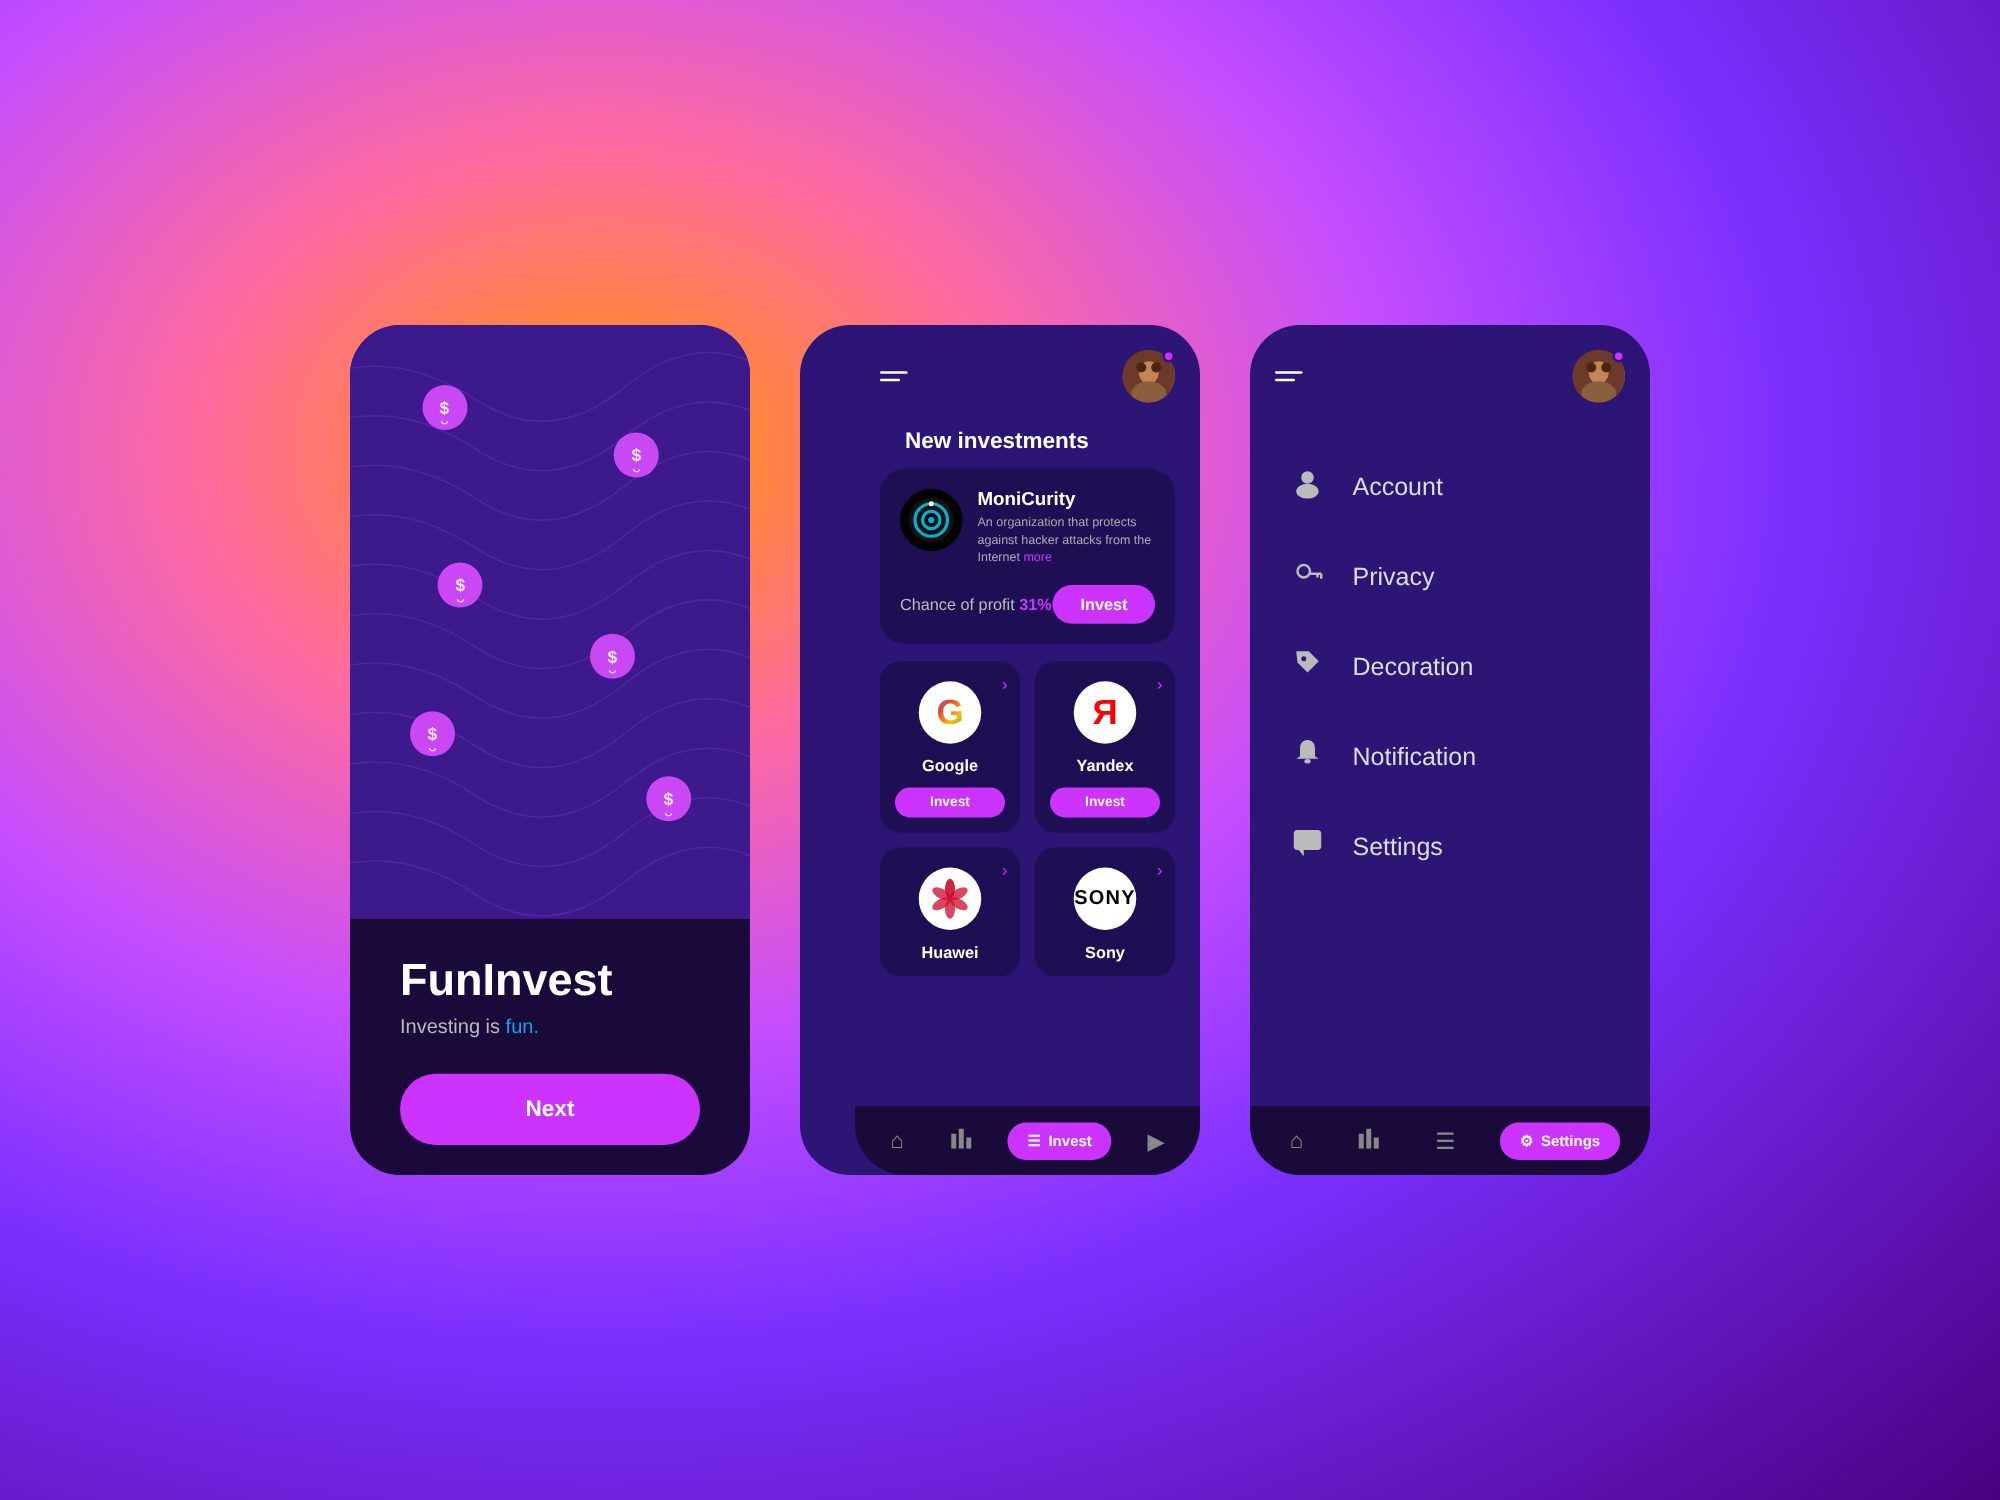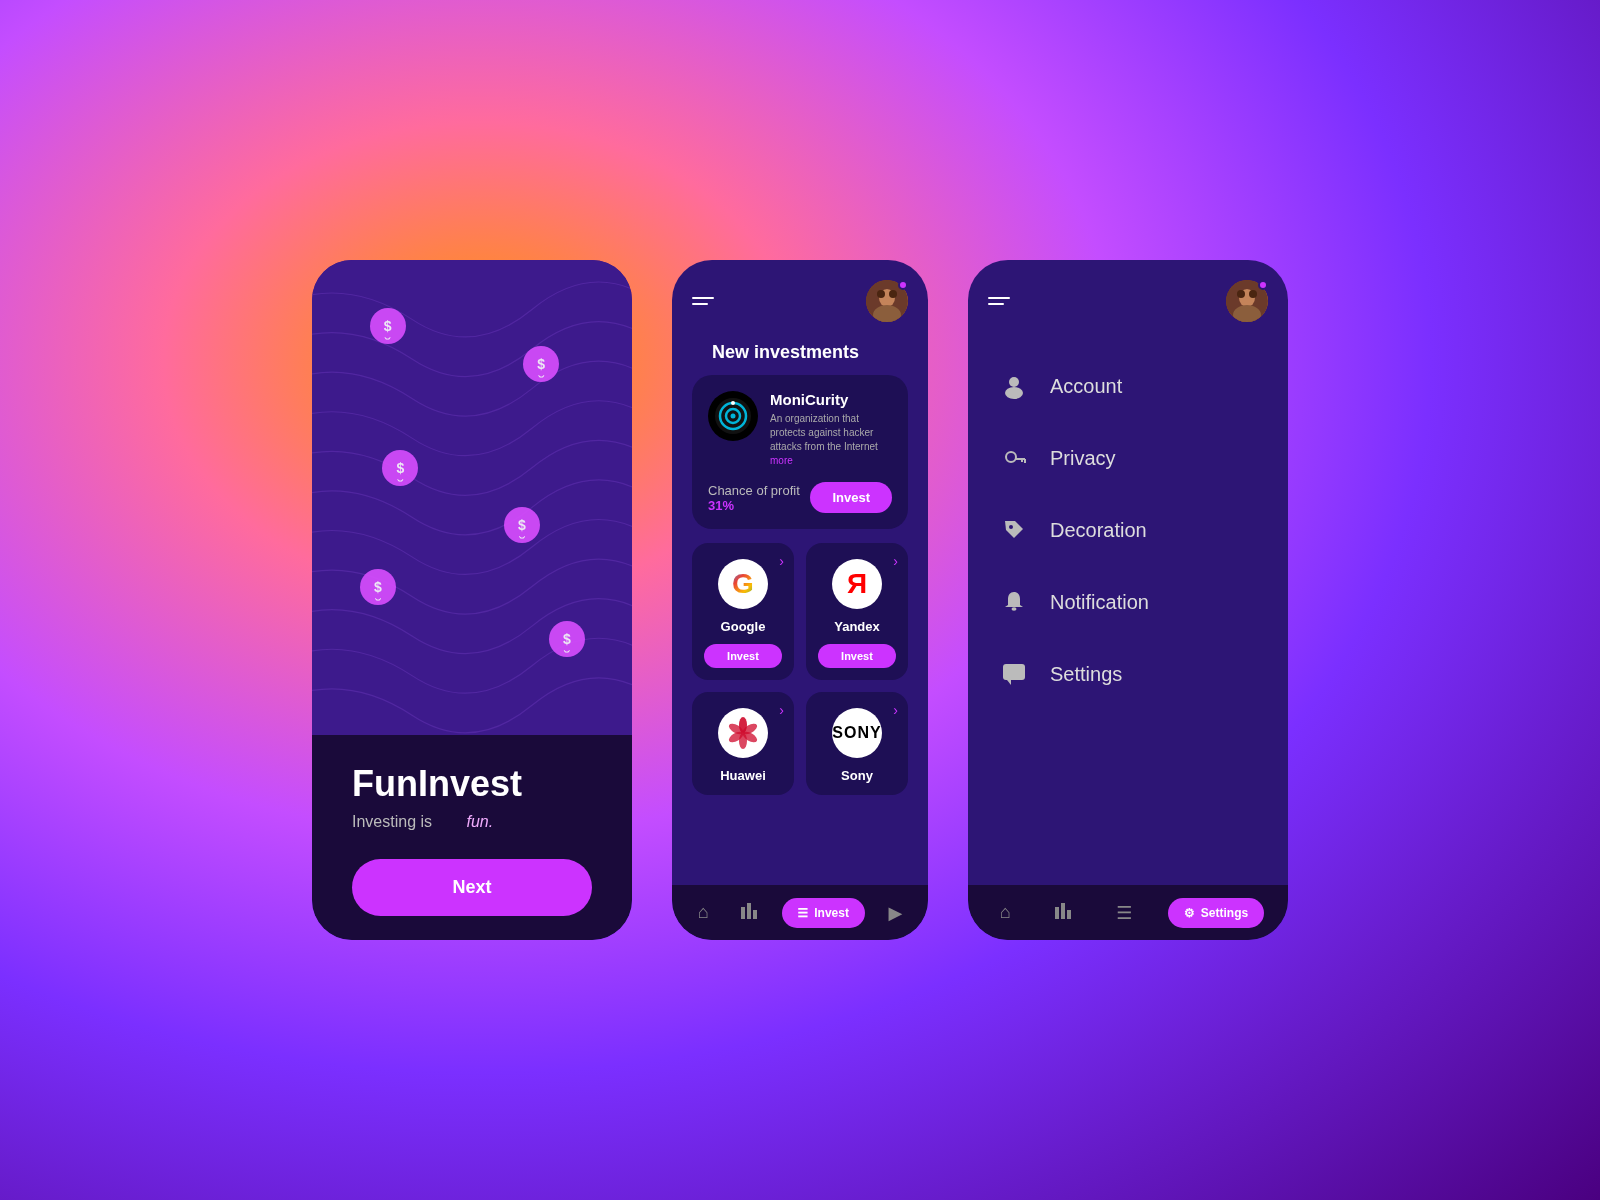--- a/index.html
+++ b/index.html
@@ -78,45 +78,44 @@
       margin-bottom: 8px;
     }
 
     .app-subtitle {
       font-size: 16px;
       color: #bbb;
       margin-bottom: 28px;
     }
 
     .fun-text {
-      color: #f0abfc;
-      font-style: italic;
-      margin-left: 30px;
+      color: #0ea5e9;
     }
 
     .next-btn {
       width: 100%;
       background: #cc33ff;
       border: none;
       border-radius: 40px;
       padding: 18px;
       color: #fff;
       font-size: 18px;
       font-weight: 700;
       cursor: pointer;
       text-align: center;
     }
 
     
     .screen2 {
-      width: 256px;
+      width: 320px;
       height: 680px;
       background: #2d1575;
       display: flex;
       flex-direction: column;
+      padding-left: 44px;
     }
 
     .screen-header {
       display: flex;
       align-items: center;
       justify-content: space-between;
       padding: 20px 20px 10px;
     }
 
     .hamburger {
@@ -350,21 +349,21 @@
     .menu-list {
       flex: 1;
       padding: 20px 10px;
       display: flex;
       flex-direction: column;
       gap: 4px;
     }
 
     .menu-item {
       display: flex;
-      align-items: center;
+      align-items: flex-end;
       gap: 20px;
       padding: 18px 20px;
       border-radius: 12px;
       cursor: pointer;
     }
 
     .menu-icon {
       width: 32px;
       height: 32px;
       display: flex;

